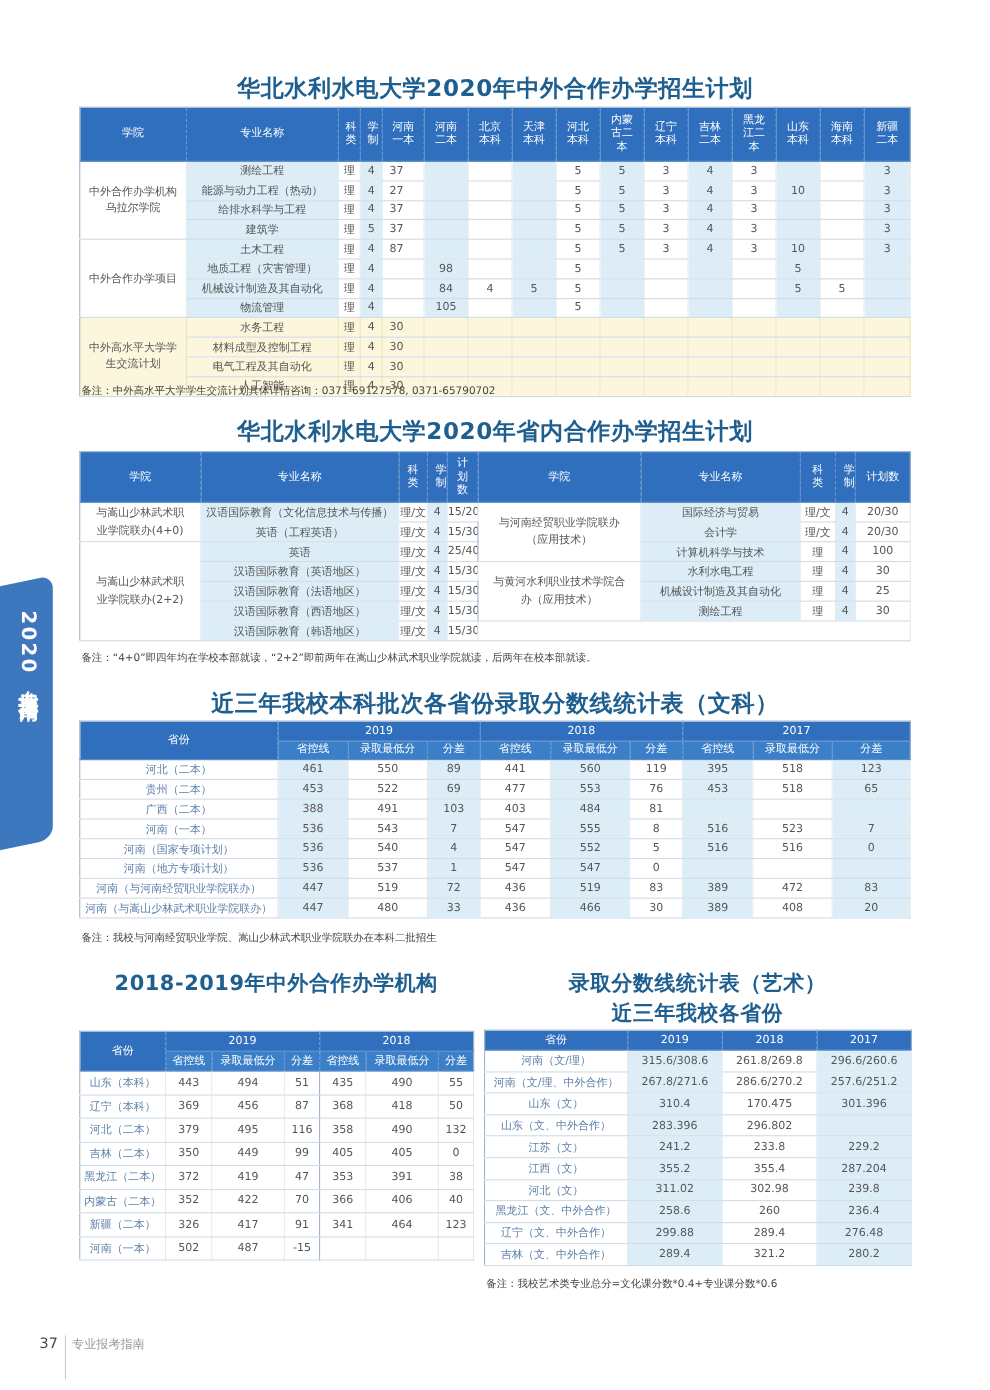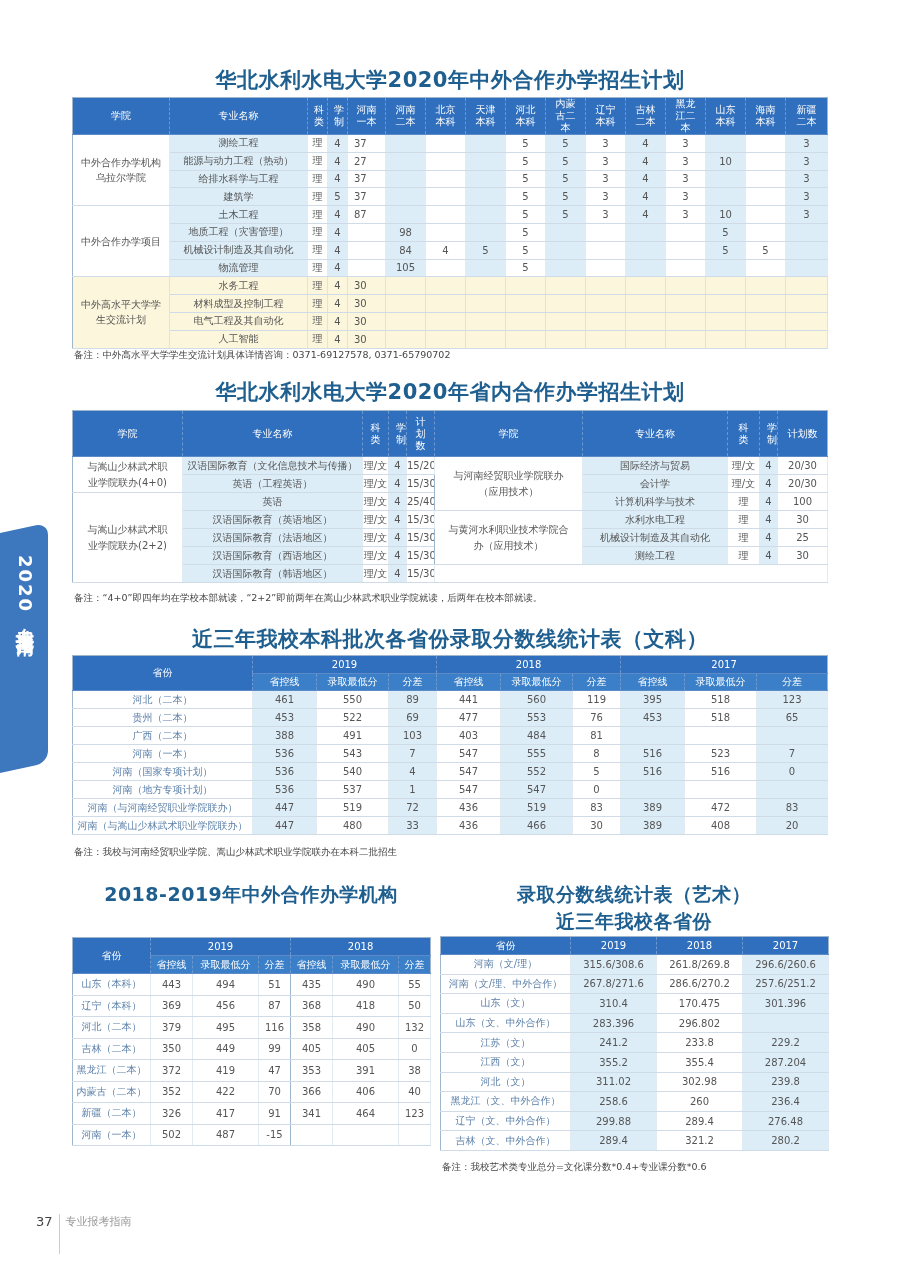--- a/index.html
+++ b/index.html
@@ -50,21 +50,21 @@
         <th>专业名称</th>
         <th style="white-space: normal; padding: 0px 6px;">科类</th>
         <th style="white-space: normal; padding: 0px 6px;">学制</th>
         <th style="white-space: normal; padding: 0px 6px;">河南一本</th>
         <th style="white-space: normal; padding: 0px 6px;">河南二本</th>
         <th style="white-space: normal; padding: 0px 6px;">北京本科</th>
         <th style="white-space: normal; padding: 0px 6px;">天津本科</th>
         <th style="white-space: normal; padding: 0px 6px;">河北本科</th>
         <th style="white-space: normal; padding: 0px 6px;">内蒙古二本</th>
         <th style="white-space: normal; padding: 0px 6px;">辽宁本科</th>
-        <th style="white-space: normal; padding: 0px 6px;">吉林二本</th>
+        <th style="white-space: normal; padding: 12px 6px;">吉林二本</th>
         <th style="white-space: normal; padding: 0px 6px;">黑龙江二本</th>
         <th style="white-space: normal; padding: 0px 6px;">山东本科</th>
         <th style="white-space: normal; padding: 0px 6px;">海南本科</th>
         <th style="white-space: normal; padding: 0px 6px;">新疆二本</th>
       </tr>
     </thead>
   <tbody id="t1b">
       <tr style="height: 17.8px;">
         <td rowspan="4" style="white-space: normal; padding: 0px 8px; background: rgb(255, 255, 255); line-height: 15px;">中外合作办学机构乌拉尔学院</td>
         <td class="bl">测绘工程</td>

